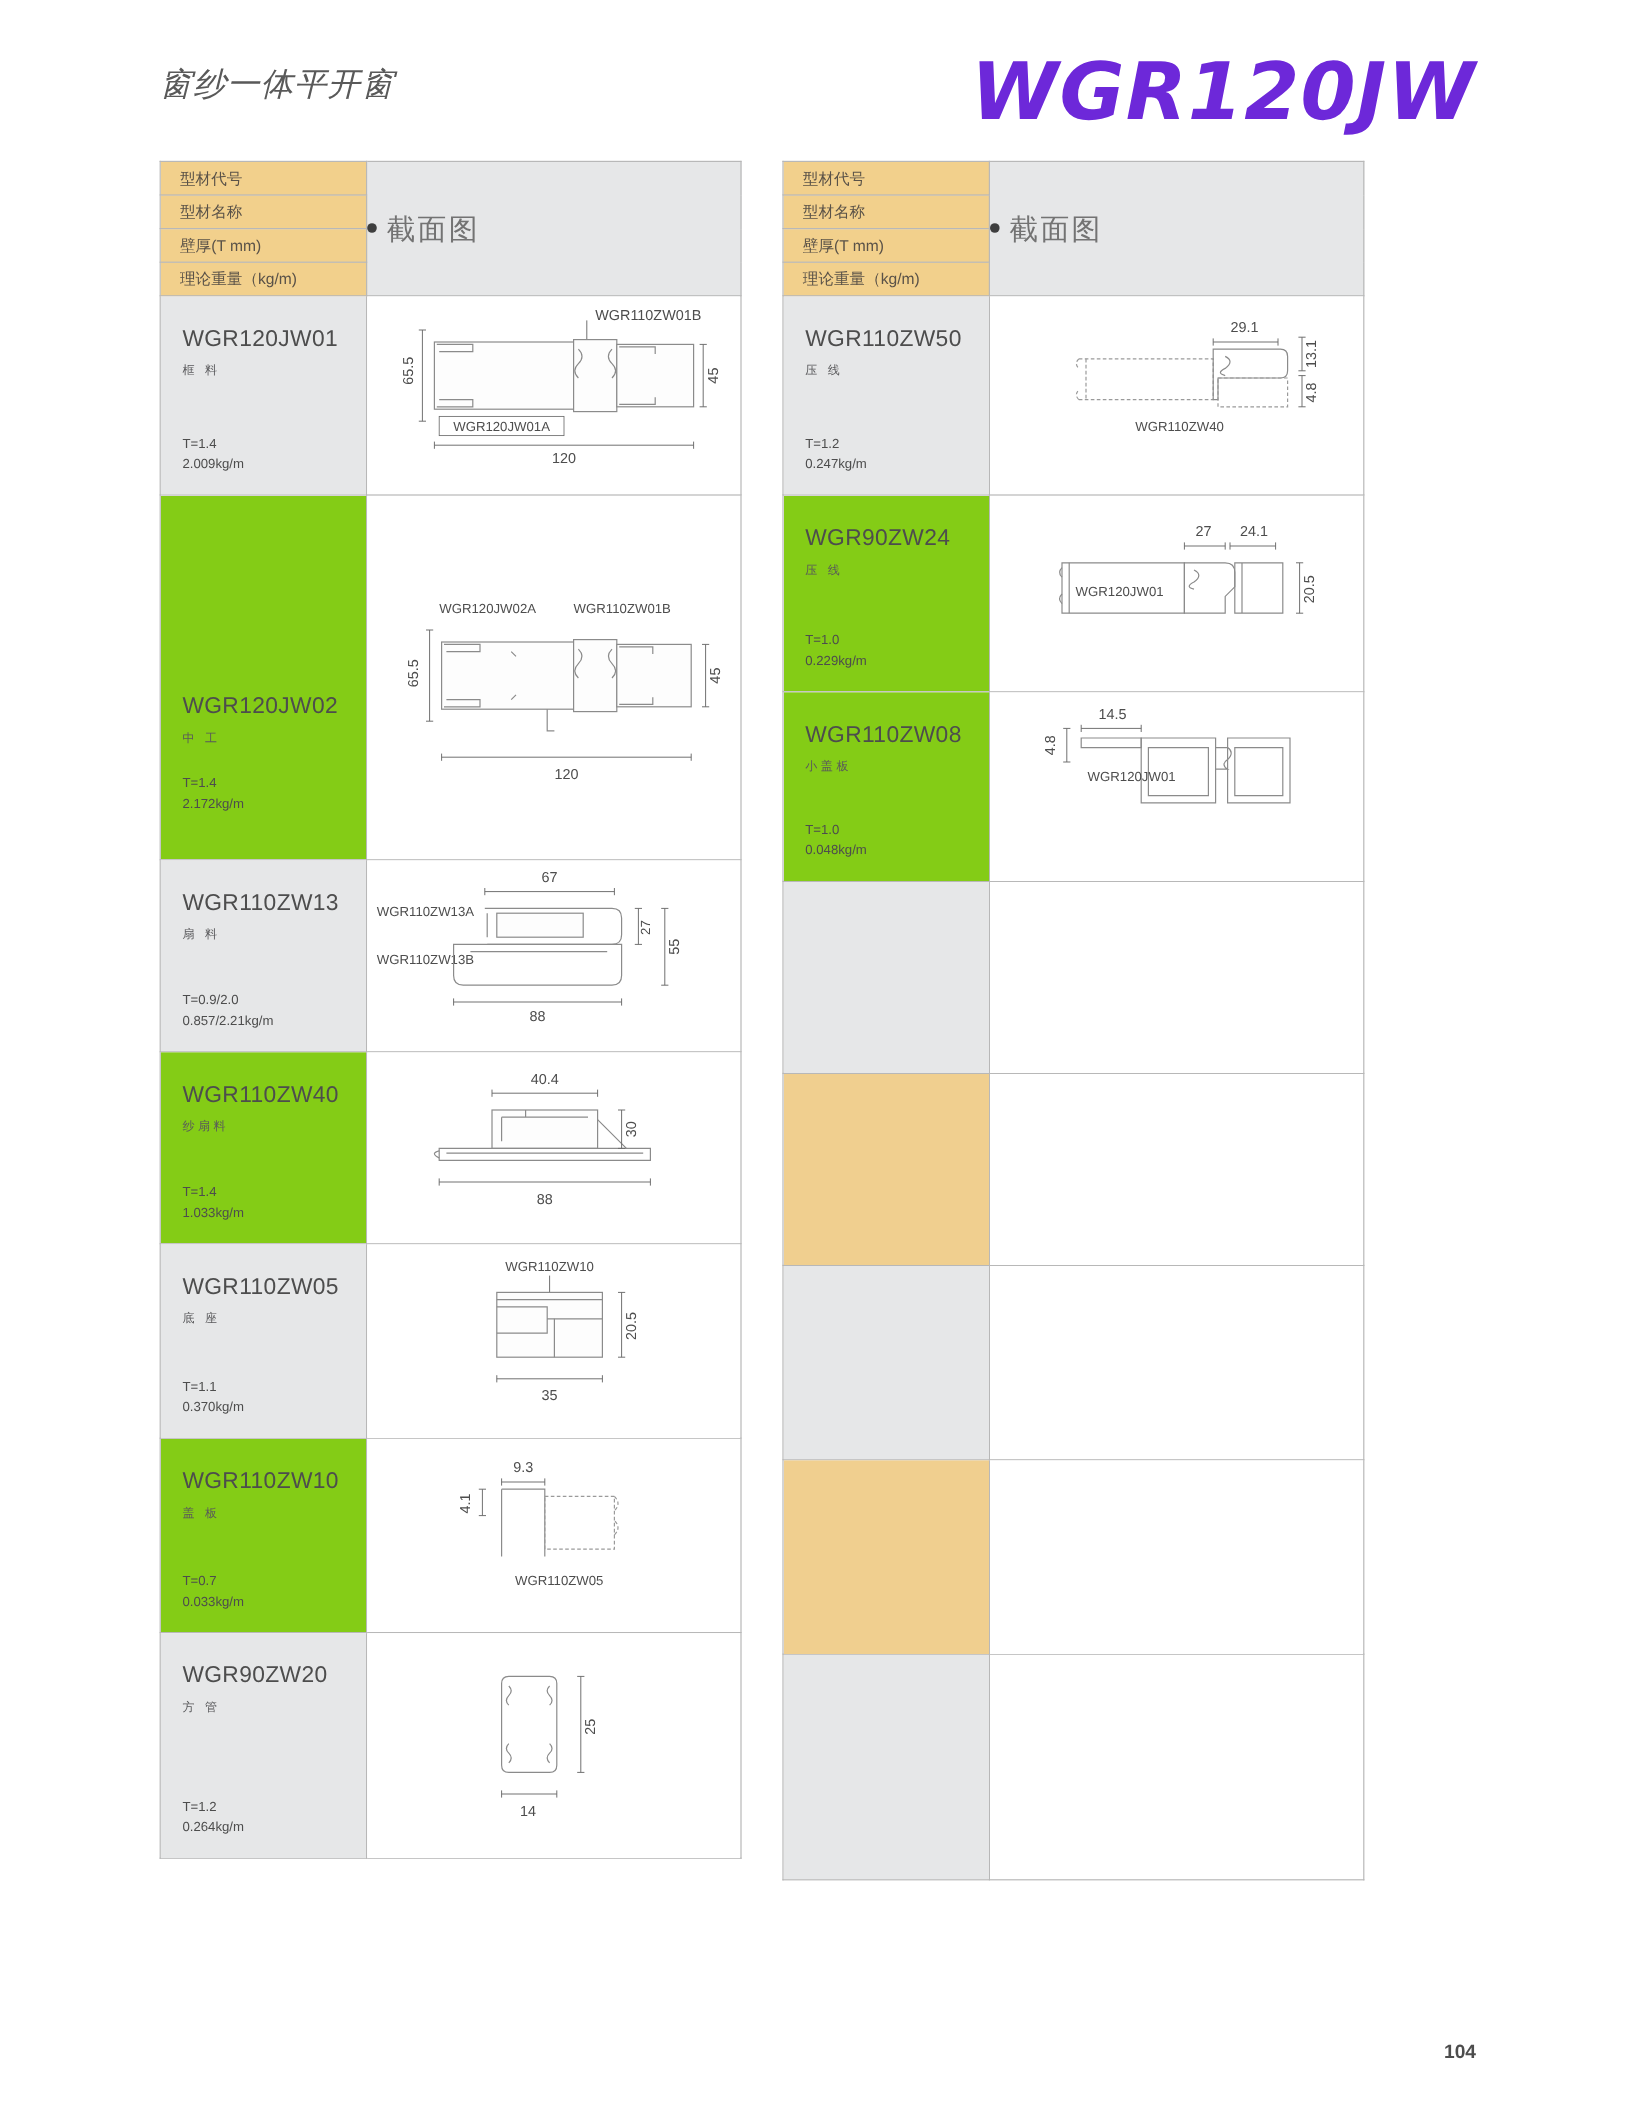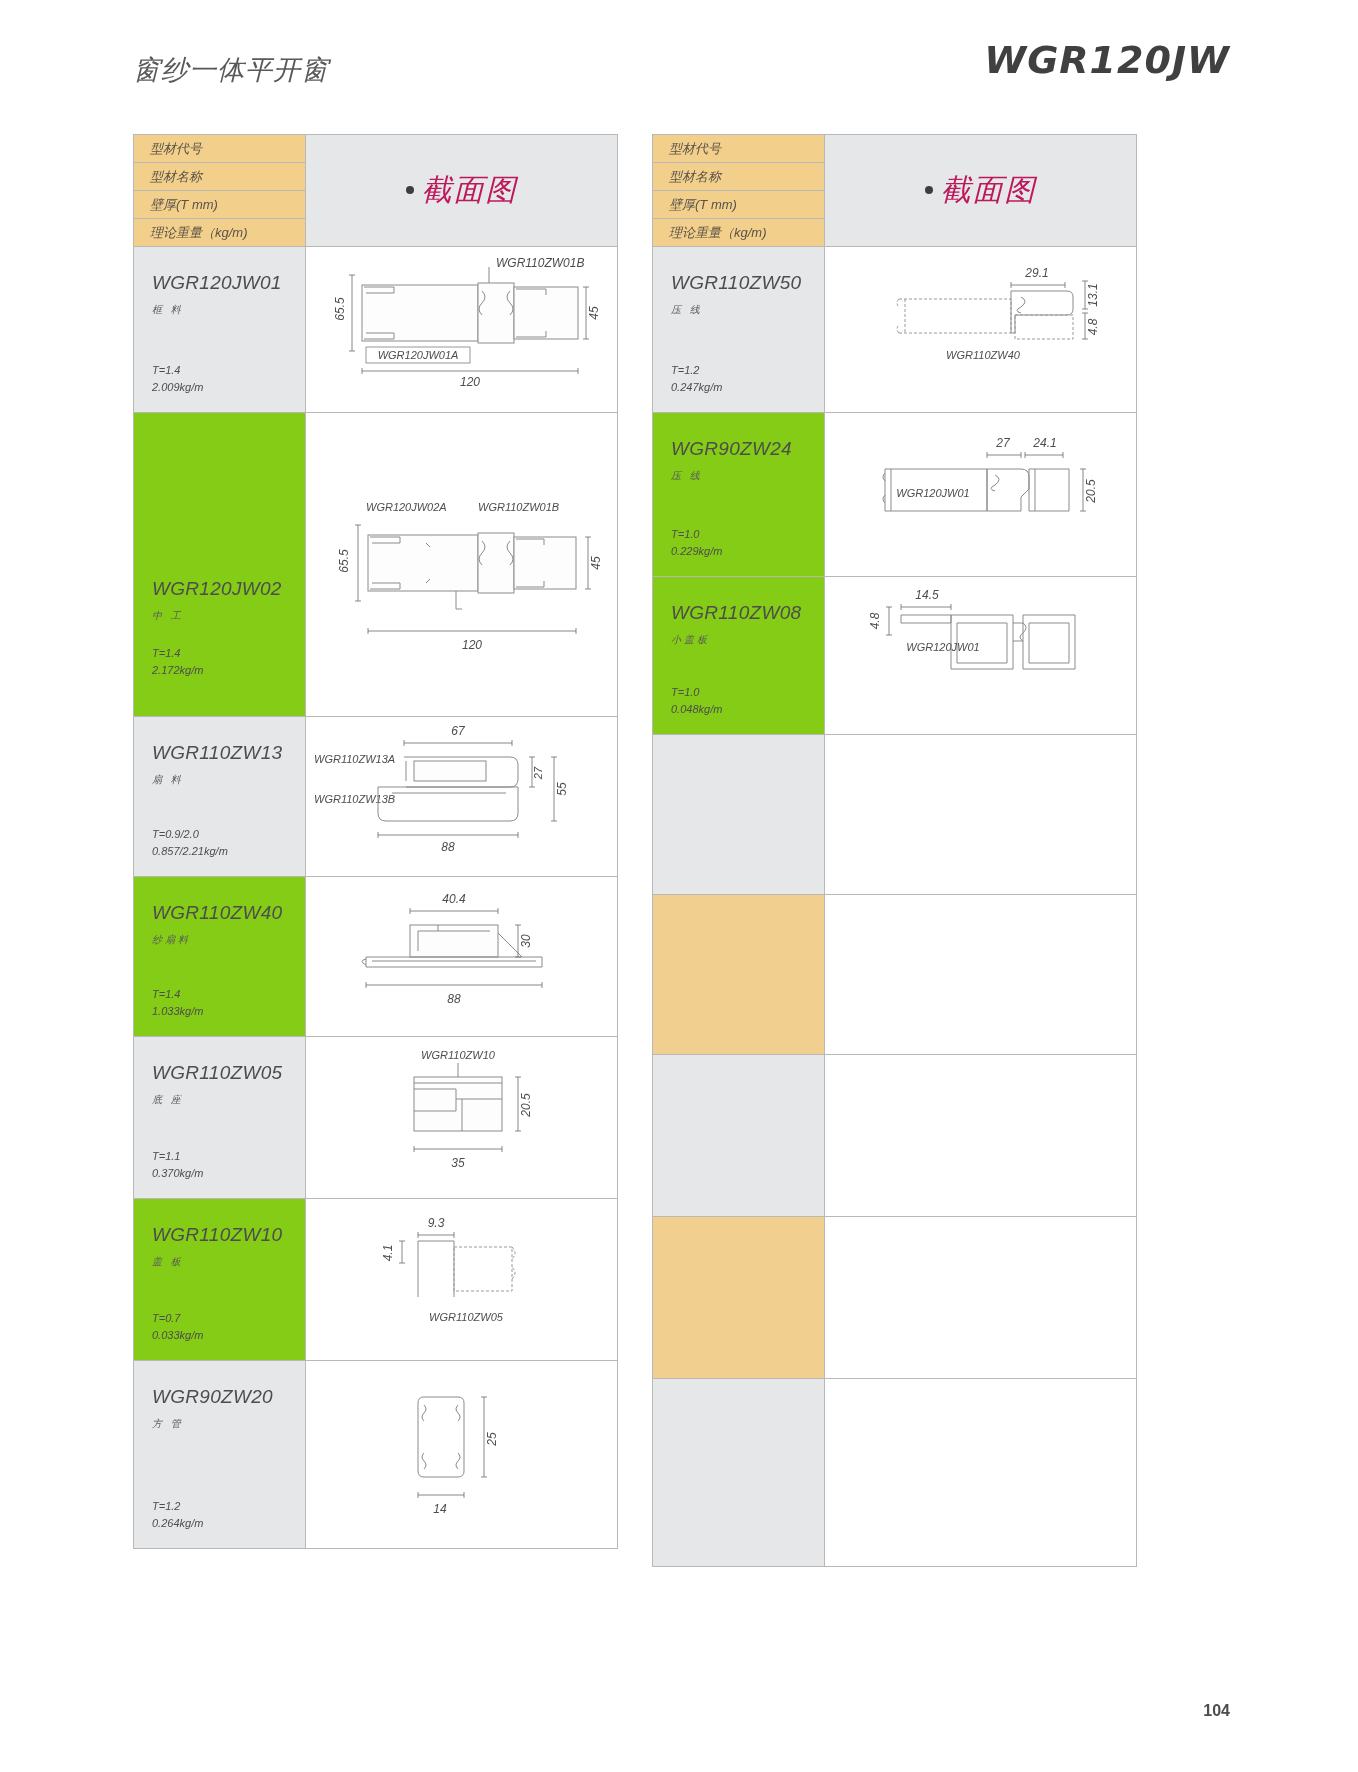--- a/index.html
+++ b/index.html
@@ -30,24 +30,24 @@
     top: 52px;
     font-size: 27px;
     font-weight: 400;
     letter-spacing: 1px;
     color: #595959;
   }
   .header-code {
     position: absolute;
     right: 128px;
     top: 38px;
-    font-size: 38px;
+    font-size: 66px;
     font-weight: 700;
     letter-spacing: 1px;
-    color: #404040;
+    color: #6d28d9;
     font-family: "DejaVu Sans", sans-serif;
   }
 
   
   .table-wrap {
     position: absolute;
     top: 134px;
   }
   .table-left  { left: 133px;  width: 484px; }
   .table-right { left: 652px;  width: 484px; }
@@ -55,41 +55,40 @@
   .tbl {
     border-collapse: collapse;
     table-layout: fixed;
     width: 100%;
     border: 1px solid #b8b8b8;
   }
   .tbl td {
     border: 1px solid #b8b8b8;
     padding: 0;
     vertical-align: top;
-    font-style: italic;
   }
   .col-info { width: 172px; }
   .col-diag { width: 312px; }
 
   
   .hdr-cell {
     background: #f2d08c;
     height: 27px;
     font-size: 13px;
     color: #5a5248;
     padding-left: 16px !important;
     vertical-align: middle !important;
     white-space: nowrap;
   }
   .hdr-diag {
     background: #e6e7e8;
-    text-align: center;
+    text-align: left;
     vertical-align: middle !important;
-    font-size: 30px;
-    color: #be185d;
+    font-size: 24px;
+    color: #737373;
     letter-spacing: 2px;
   }
   .hdr-diag .bullet {
     display: inline-block;
     width: 8px; height: 8px;
     background: #3e3e3e;
     border-radius: 50%;
     vertical-align: middle;
     margin-right: 8px;
     position: relative;

